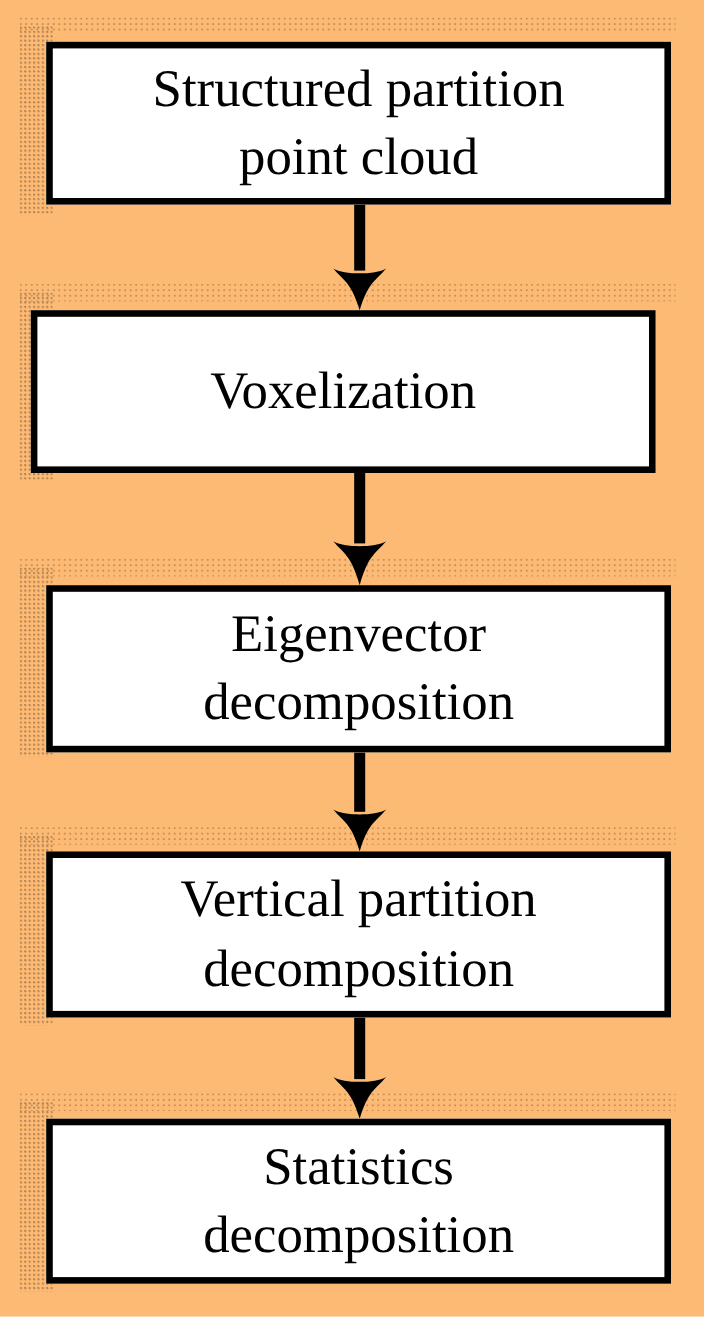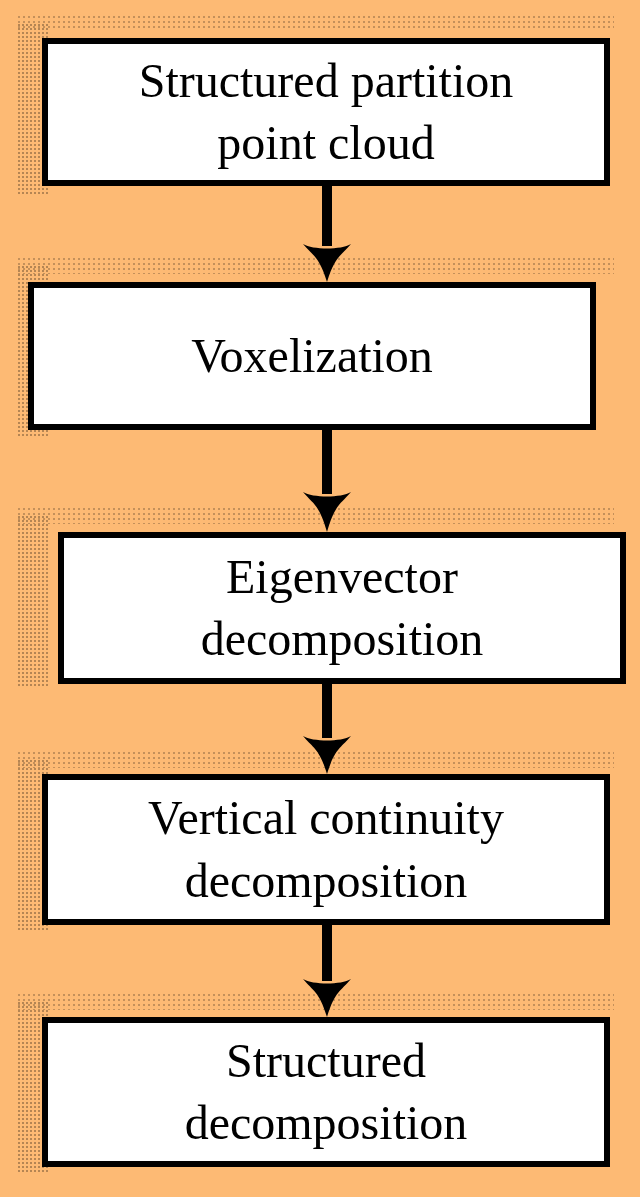--- a/index.html
+++ b/index.html
@@ -95,42 +95,42 @@
     <span class="label">Voxelization</span>
   </div>
 
   <div class="arrow" style="left:301px; top:430px; width:52px; height:102px;">
     <svg width="52" height="102" viewBox="0 0 52 102" xmlns="http://www.w3.org/2000/svg">
       <rect x="21" y="0" width="10" height="64" fill="#000000"></rect>
       <path d="M 2 62 C 12 74, 18 74, 26 102 C 34 74, 40 74, 50 62 C 40 68, 12 68, 2 62 Z" fill="#000000"></path>
     </svg>
   </div>
 
-  <div class="node" style="left:58px; top:532px; width:568px; height:152px;">
+  <div class="node" style="left:42px; top:532px; width:568px; height:152px;">
     <span class="label">Eigenvector
 decomposition</span>
   </div>
 
   <div class="arrow" style="left:301px; top:684px; width:52px; height:90px;">
     <svg width="52" height="90" viewBox="0 0 52 90" xmlns="http://www.w3.org/2000/svg">
       <rect x="21" y="0" width="10" height="54" fill="#000000"></rect>
       <path d="M 2 52 C 12 64, 18 64, 26 90 C 34 64, 40 64, 50 52 C 40 58, 12 58, 2 52 Z" fill="#000000"></path>
     </svg>
   </div>
 
   <div class="node" style="left:42px; top:774px; width:568px; height:151px;">
-    <span class="label">Vertical continuity
+    <span class="label">Vertical partition
 decomposition</span>
   </div>
 
   <div class="arrow" style="left:301px; top:925px; width:52px; height:92px;">
     <svg width="52" height="92" viewBox="0 0 52 92" xmlns="http://www.w3.org/2000/svg">
       <rect x="21" y="0" width="10" height="56" fill="#000000"></rect>
       <path d="M 2 54 C 12 66, 18 66, 26 92 C 34 66, 40 66, 50 54 C 40 60, 12 60, 2 54 Z" fill="#000000"></path>
     </svg>
   </div>
 
   <div class="node" style="left:42px; top:1017px; width:568px; height:150px;">
-    <span class="label">Structured
+    <span class="label">Statistics
 decomposition</span>
   </div>
 
 </div>
 
 </body></html>

